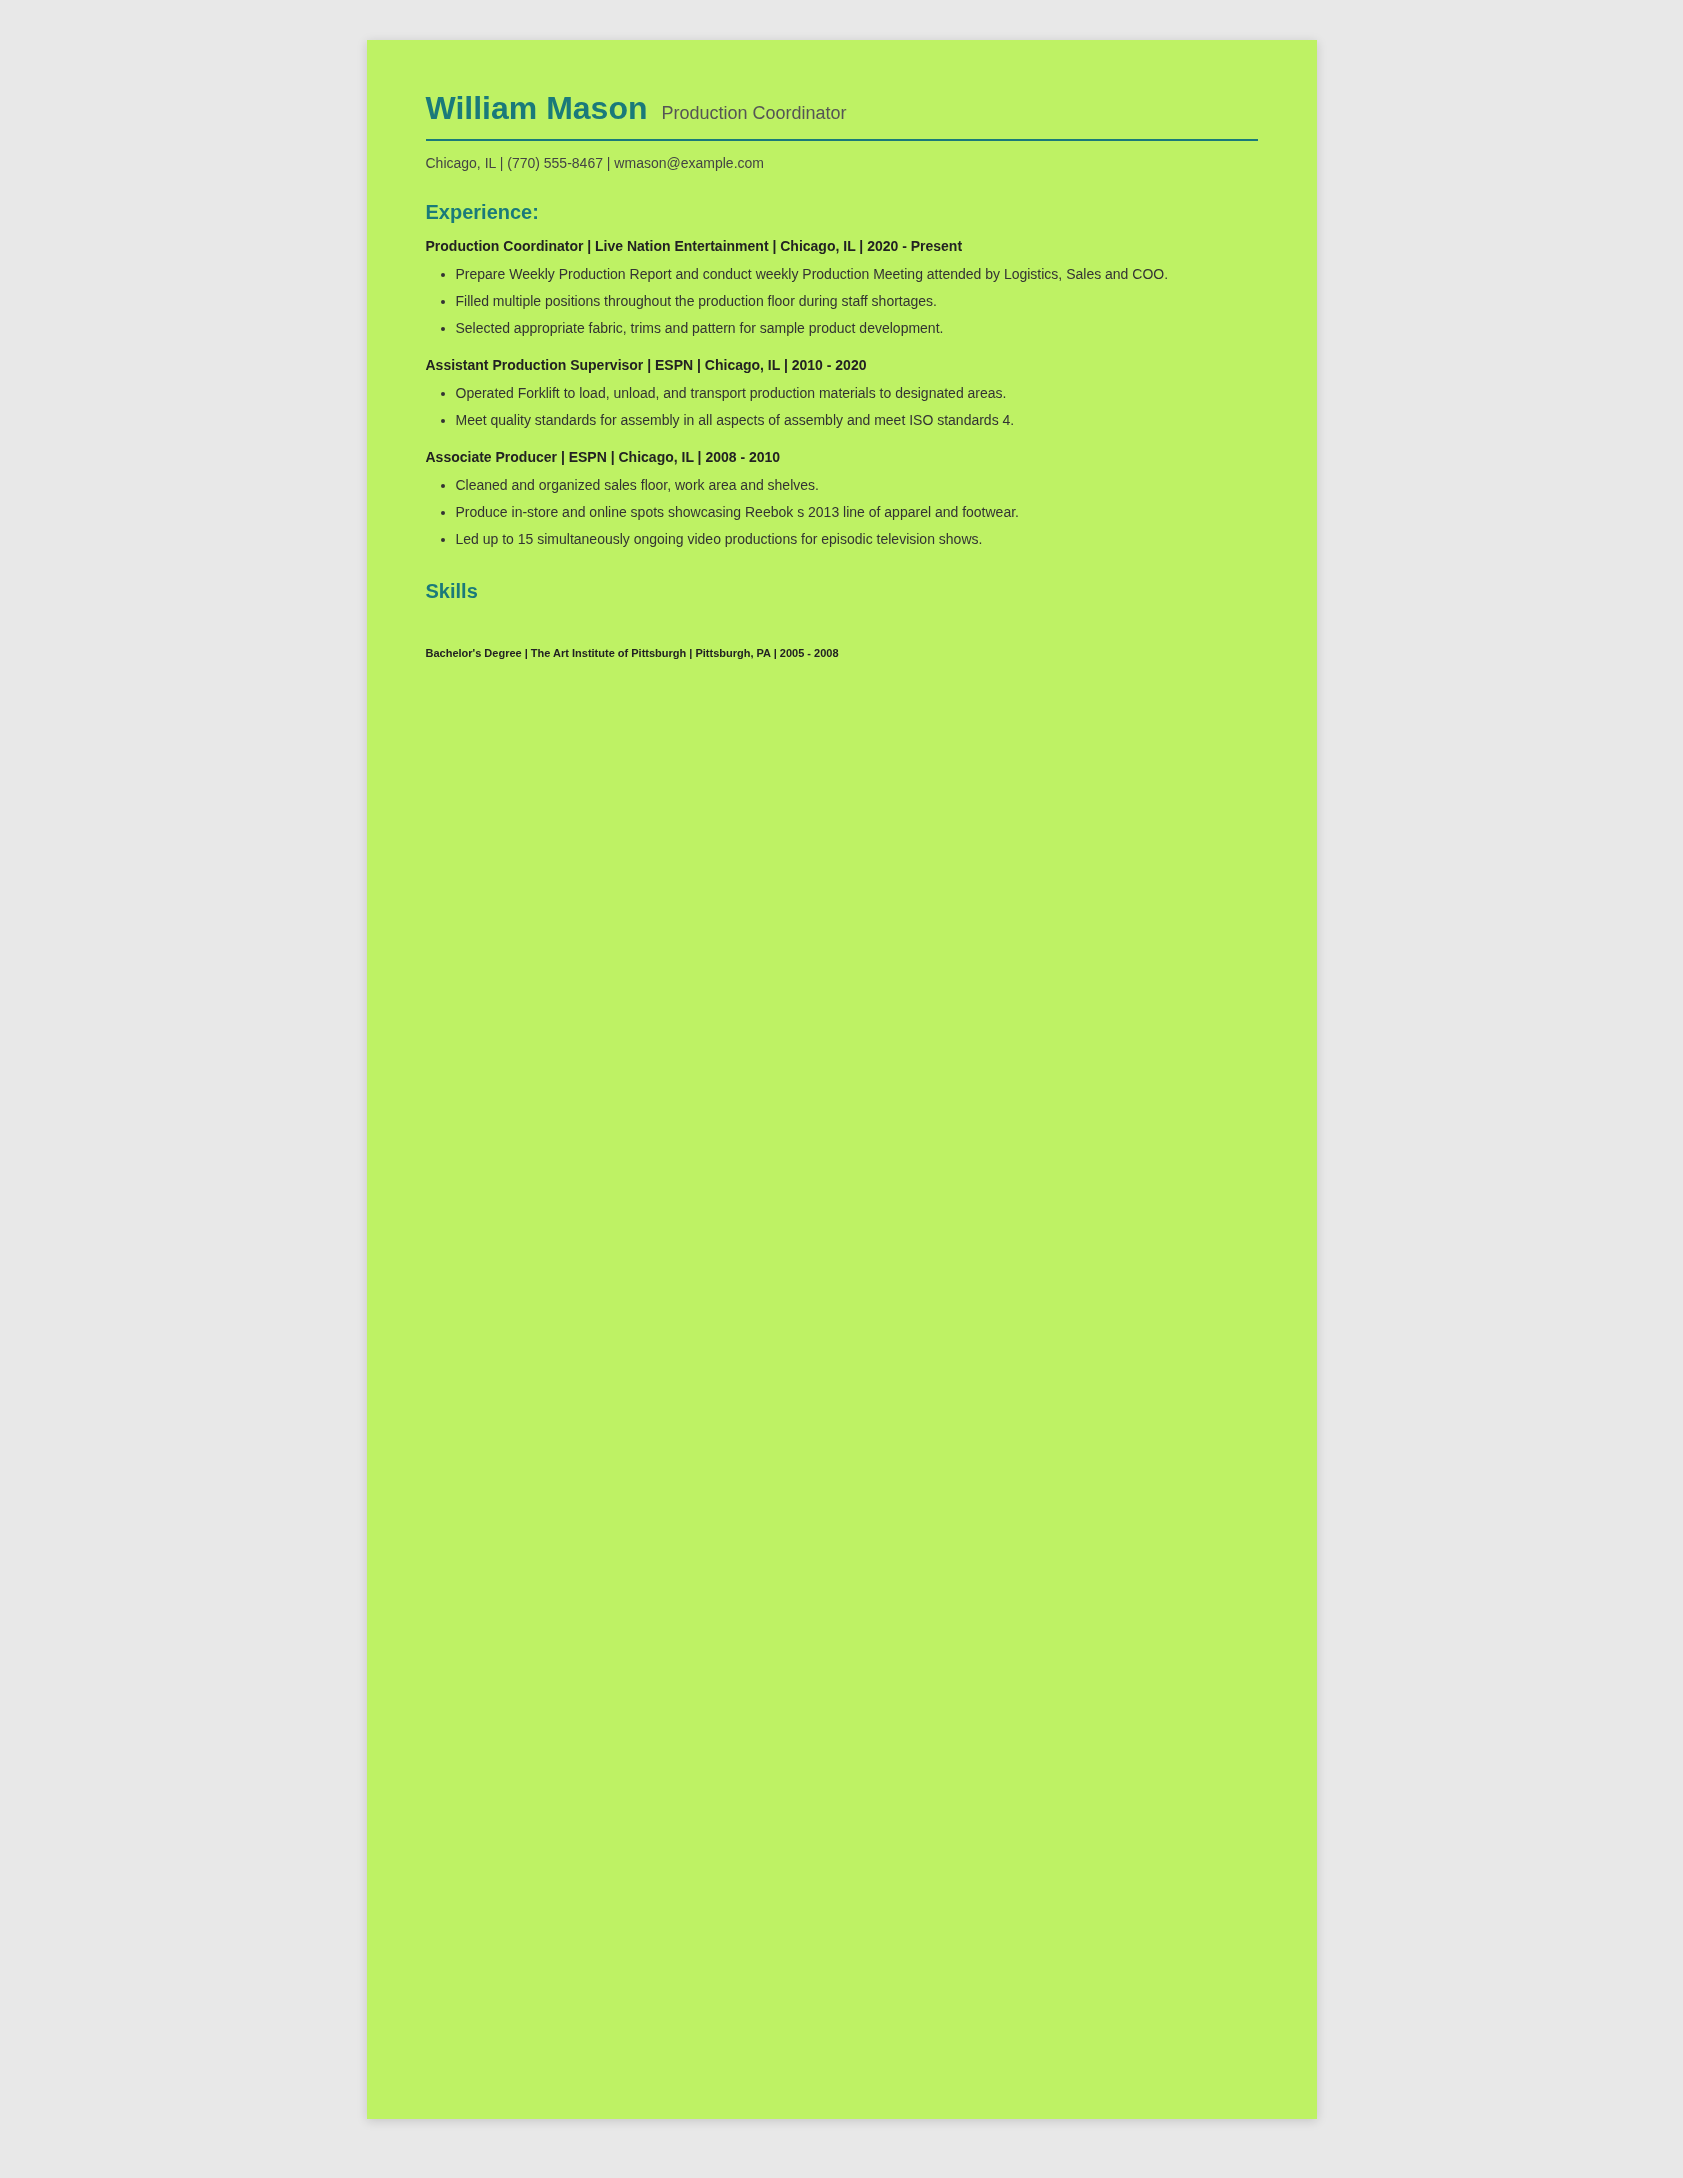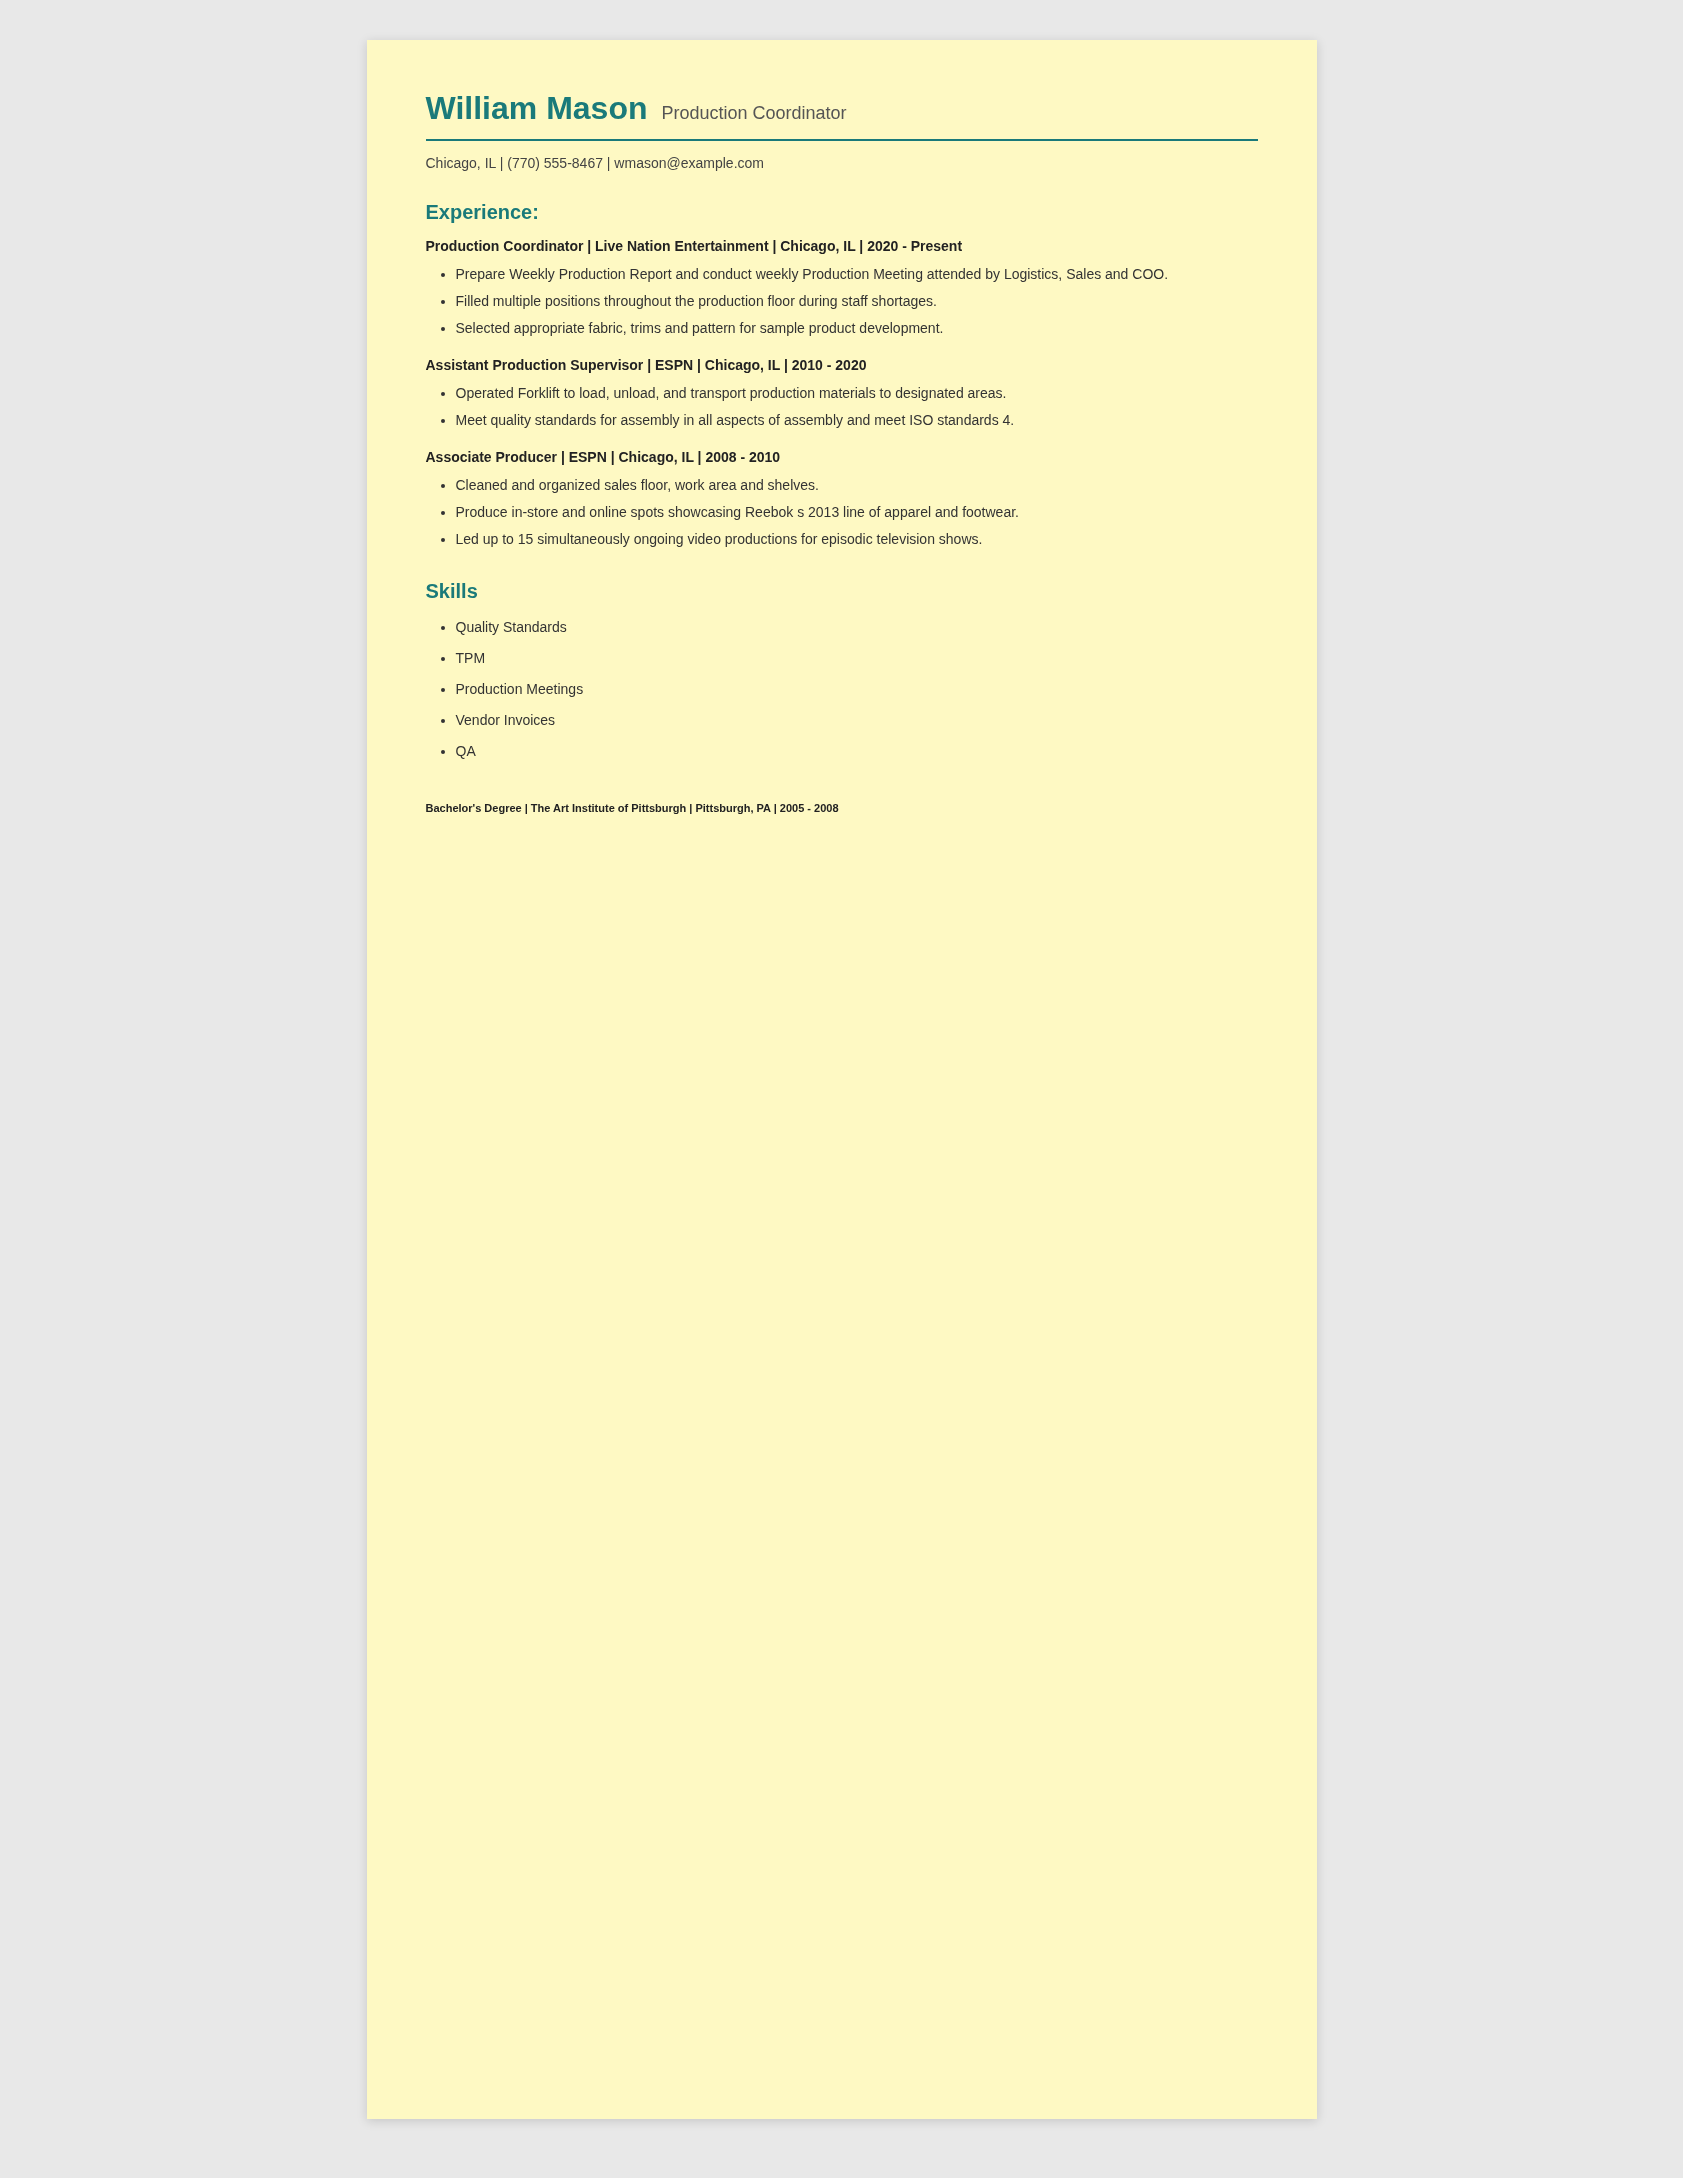--- a/index.html
+++ b/index.html
@@ -10,21 +10,21 @@
 
     body {
       background: #e8e8e8;
       font-family: Arial, sans-serif;
       display: flex;
       justify-content: center;
       padding: 40px 20px;
     }
 
     .resume-container {
-      background: #fef9c3;
+      background: #bef264;
       width: 950px;
       min-height: 2079px;
       padding: 50px 59px;
       box-shadow: 0 2px 10px rgba(0,0,0,0.15);
     }
 
     .header-section {
       margin-bottom: 8px;
     }
 
@@ -167,29 +167,20 @@
         <li>Cleaned and organized sales floor, work area and shelves.</li>
         <li>Produce in-store and online spots showcasing Reebok s 2013 line of apparel and footwear.</li>
         <li>Led up to 15 simultaneously ongoing video productions for episodic television shows.</li>
       </ul>
     </div>
   </div>
 
   <div class="section">
     <div class="section-title">Skills</div>
     <div class="skills-grid">
-      <div class="skills-column">
-        <ul>
-          <li>Quality Standards</li>
-          <li>TPM</li>
-          <li>Production Meetings</li>
-          <li>Vendor Invoices</li>
-          <li>QA</li>
-        </ul>
-      </div>
     </div>
   </div>
 
   <div class="section">
     <div class="education-entry">
       <div class="education-header">Bachelor's Degree | The Art Institute of Pittsburgh | Pittsburgh, PA | 2005 - 2008</div>
     </div>
   </div>
 
 </div>

